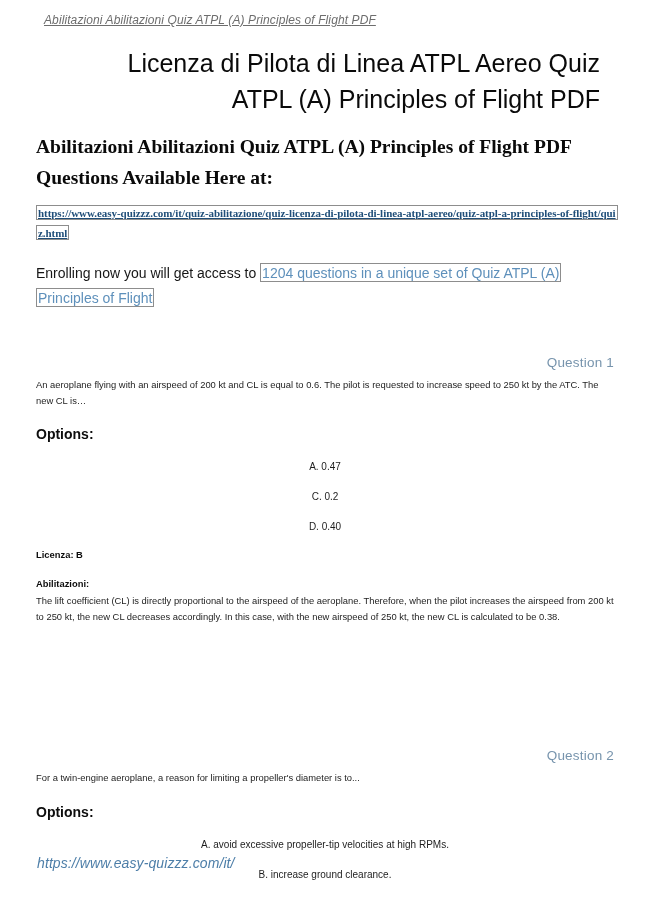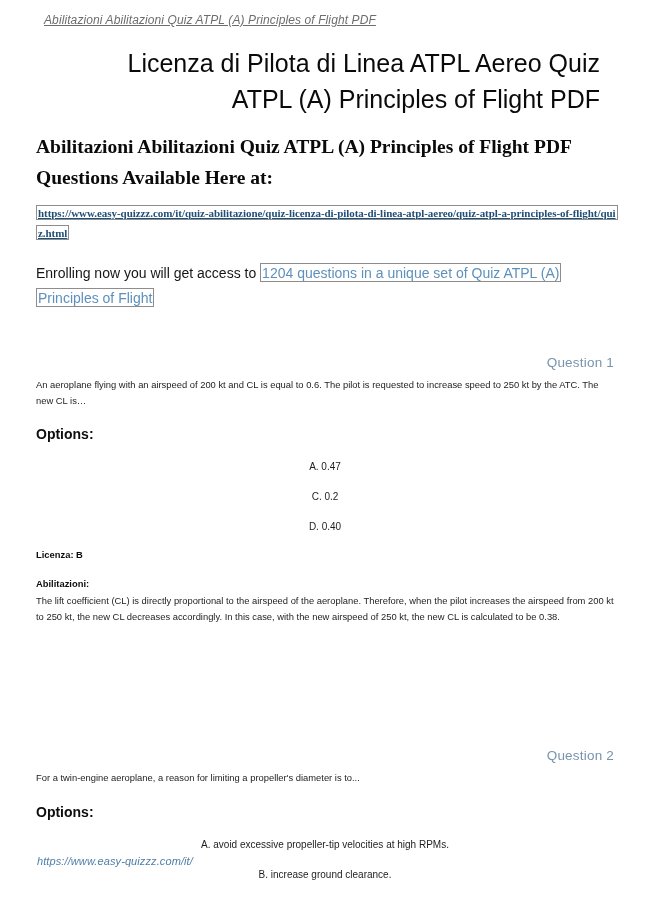--- a/index.html
+++ b/index.html
@@ -166,21 +166,21 @@
     margin: 4px 0 0 0;
     width: 578px;
   }
 
   
   .doc-footer {
     position: absolute;
     left: 37px;
     top: 855px;
     font-family: "Liberation Sans", sans-serif;
-    font-size: 11px;
+    font-size: 14px;
     font-style: italic;
     color: #4d7ea8;
     cursor: pointer;
     letter-spacing: 0.1px;
   }
 </style>
 </head>
 <body>
 
 <div class="page">

